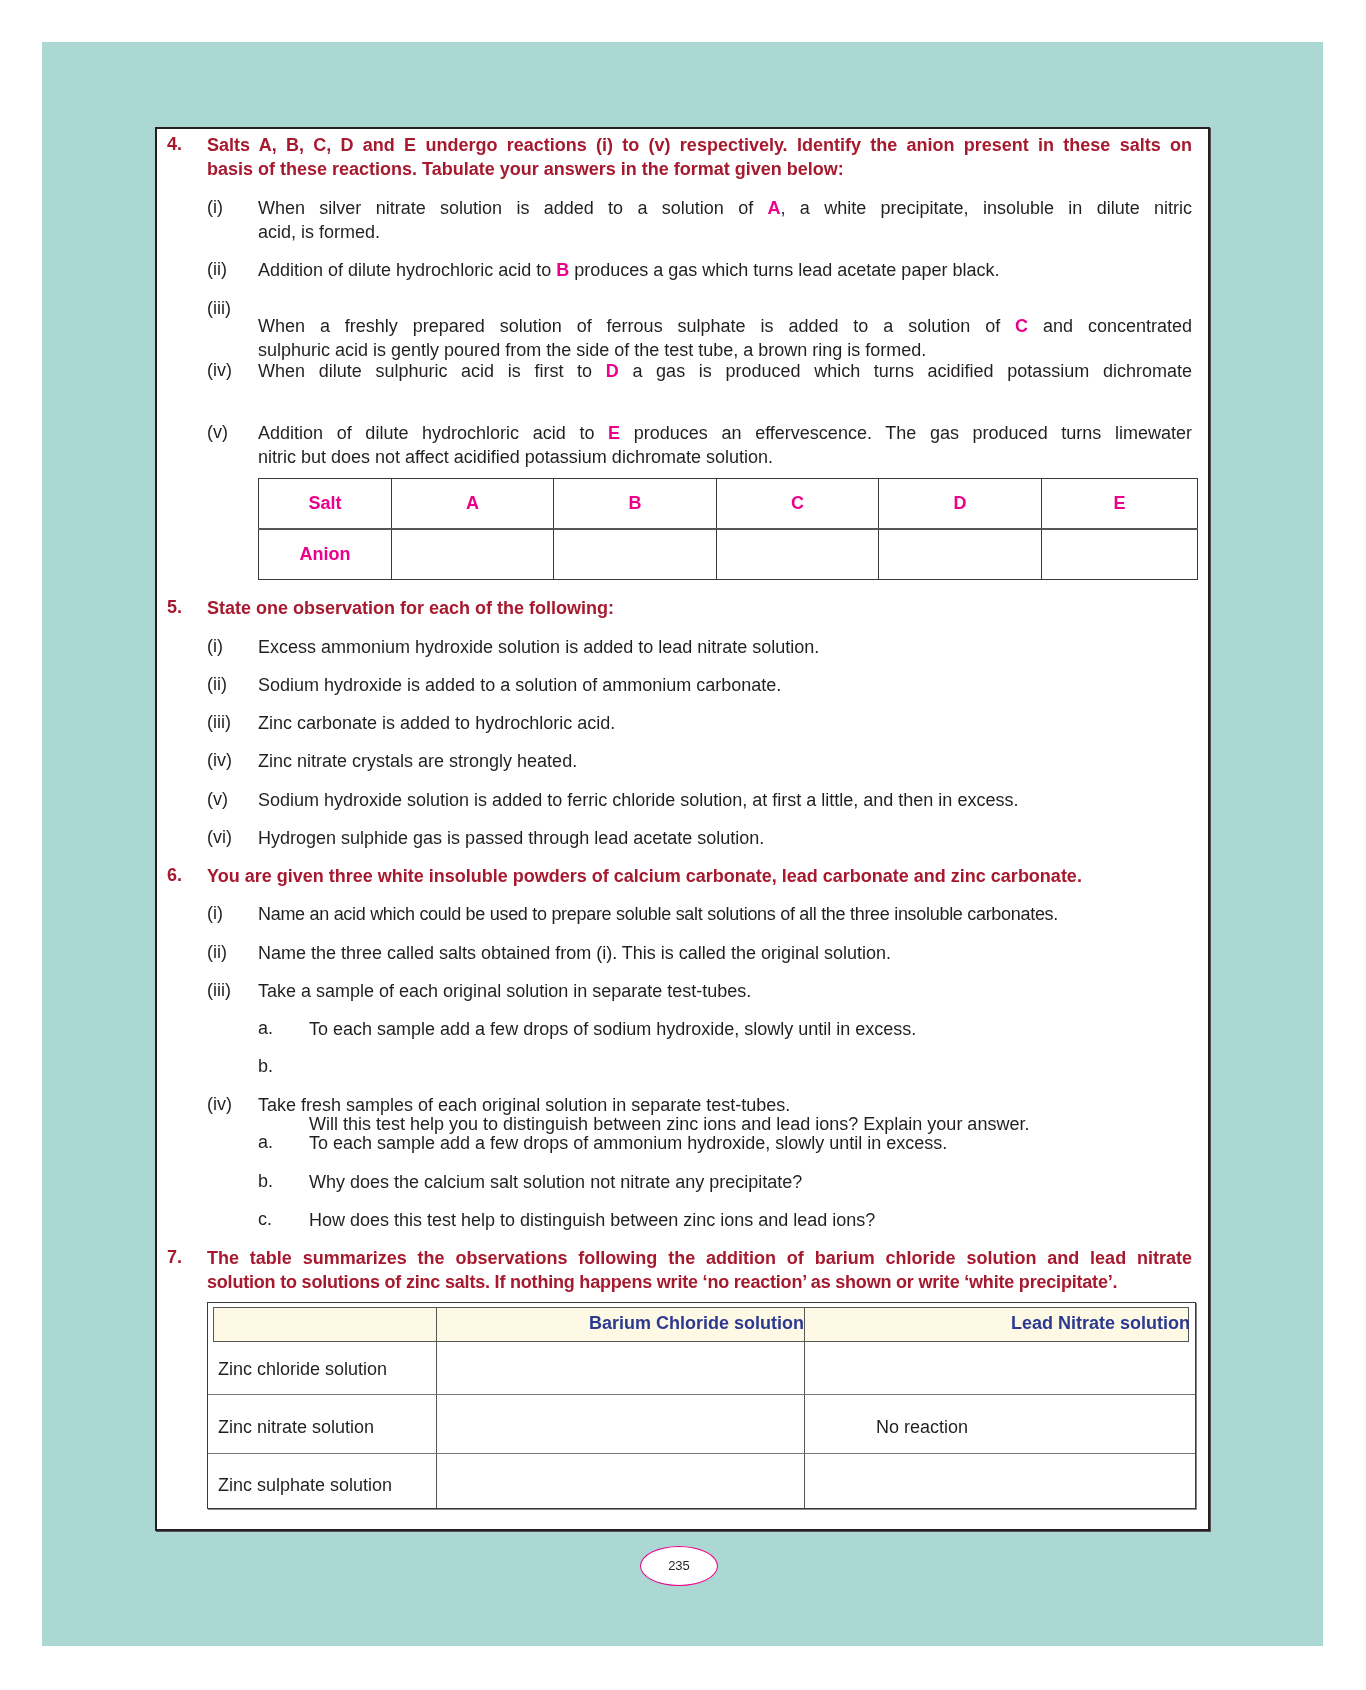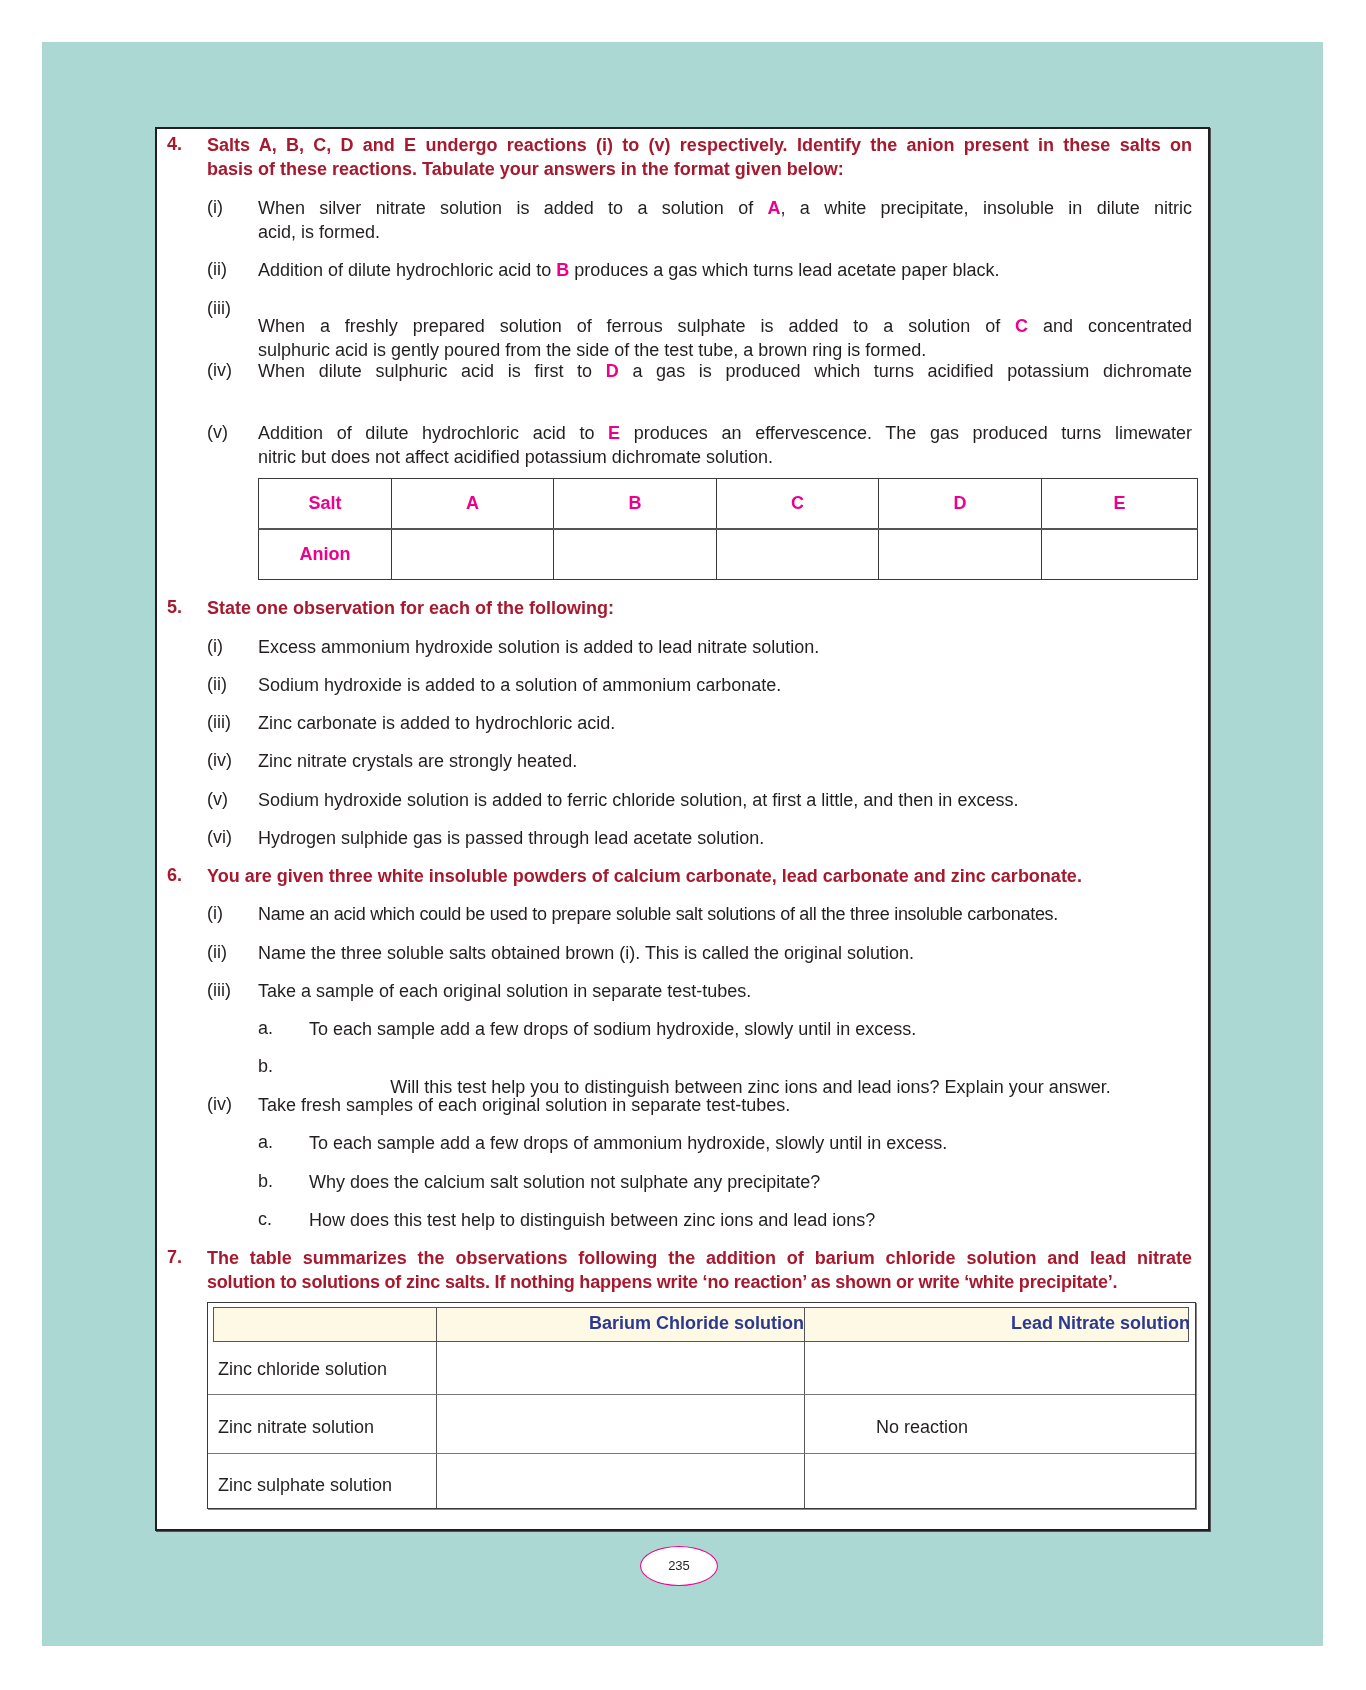--- a/index.html
+++ b/index.html
@@ -124,33 +124,33 @@
 <div class="item" style="top:788px;">Sodium hydroxide solution is added to ferric chloride solution, at first a little, and then in excess.</div>
 <div class="roman" style="top:827px;">(vi)</div>
 <div class="item" style="top:826px;">Hydrogen sulphide gas is passed through lead acetate solution.</div>
 
 <div class="qnum" style="top:865px;">6.</div>
 <div class="qhead" style="top:864px;">You are given three white insoluble powders of calcium carbonate, lead carbonate and zinc carbonate.</div>
 
 <div class="roman" style="top:903px;">(i)</div>
 <div class="item" style="top:902px; letter-spacing:-0.3px;">Name an acid which could be used to prepare soluble salt solutions of all the three insoluble carbonates.</div>
 <div class="roman" style="top:942px;">(ii)</div>
-<div class="item" style="top:941px;">Name the three soluble salts obtained brown (i). This is called the original solution.</div>
+<div class="item" style="top:941px;">Name the three called salts obtained from (i). This is called the original solution.</div>
 <div class="roman" style="top:980px;">(iii)</div>
 <div class="item" style="top:979px;">Take a sample of each original solution in separate test-tubes.</div>
 <div class="sub-letter" style="top:1018px;">a.</div>
 <div class="sub-item" style="top:1017px;">To each sample add a few drops of sodium hydroxide, slowly until in excess.</div>
 <div class="sub-letter" style="top:1056px;">b.</div>
-<div class="sub-item" style="top:1075px;text-align:center;">Will this test help you to distinguish between zinc ions and lead ions? Explain your answer.</div>
+<div class="sub-item" style="top:1112px;">Will this test help you to distinguish between zinc ions and lead ions? Explain your answer.</div>
 <div class="roman" style="top:1094px;">(iv)</div>
 <div class="item" style="top:1093px;">Take fresh samples of each original solution in separate test-tubes.</div>
 <div class="sub-letter" style="top:1132px;">a.</div>
 <div class="sub-item" style="top:1131px;">To each sample add a few drops of ammonium hydroxide, slowly until in excess.</div>
 <div class="sub-letter" style="top:1171px;">b.</div>
-<div class="sub-item" style="top:1170px;">Why does the calcium salt solution not sulphate any precipitate?</div>
+<div class="sub-item" style="top:1170px;">Why does the calcium salt solution not nitrate any precipitate?</div>
 <div class="sub-letter" style="top:1209px;">c.</div>
 <div class="sub-item" style="top:1208px;">How does this test help to distinguish between zinc ions and lead ions?</div>
 
 <div class="qnum" style="top:1247px;">7.</div>
 <div class="qhead" style="top:1246px;">
   <span class="line justify-last">The table summarizes the observations following the addition of barium chloride solution and lead nitrate</span>
   <span class="line" style="letter-spacing:-0.2px;">solution to solutions of zinc salts. If nothing happens write ‘no reaction’ as shown or write ‘white precipitate’.</span>
 </div>
 
 <div class="t2-outer"></div>

